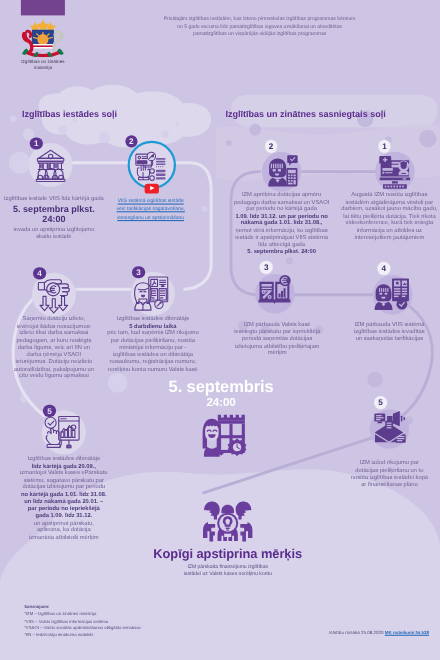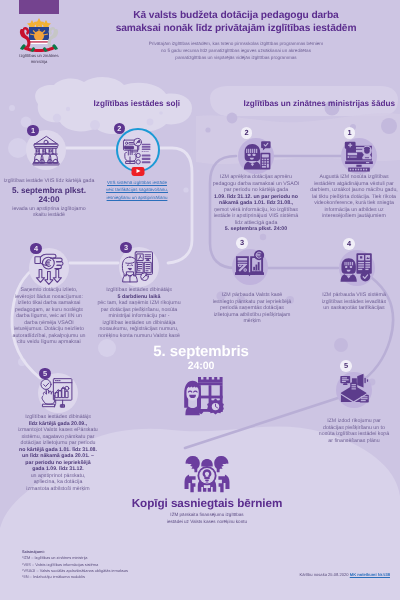--- a/index.html
+++ b/index.html
@@ -8,21 +8,21 @@
     -webkit-font-smoothing:antialiased;text-rendering:geometricPrecision;}
   #stage{position:relative;width:400px;height:600px;overflow:hidden;background:#cdc5e3;}
   .abs{position:absolute;}
   svg.bg{position:absolute;left:0;top:0;width:400px;height:600px;}
   .logoblock{position:absolute;left:4px;top:0;width:70px;text-align:center;}
   .logorect{position:absolute;left:15px;top:0;width:40px;height:14px;background:#74438f;}
   .logocap{font-size:4.2px;line-height:1.35;color:#3f3550;margin-top:1px;font-family:"Liberation Sans",sans-serif;}
   .headwrap{position:absolute;left:76px;top:9px;width:320px;text-align:center;}
   .htitle{font-size:10.2px;font-weight:bold;color:#5b2d8e;line-height:1.32;letter-spacing:-0.1px;}
   .hsub{margin-top:4px;font-size:4.6px;line-height:1.55;color:#6d5f93;}
-  .colhead{position:absolute;font-weight:bold;color:#5b2d8e;font-size:8.2px;text-align:right;}
+  .colhead{position:absolute;font-weight:bold;color:#5b2d8e;font-size:8.2px;text-align:left;}
   .step{position:absolute;text-align:center;}
   .iconcirc{position:relative;width:40px;height:40px;border-radius:50%;background:#ddd7ec;margin:0 auto;}
   .iconcirc.dk{background:#c0b3dd;width:36px;height:36px;}
   .iconcirc.dk > svg{width:36px;height:36px;}
   .num{position:absolute;left:1.2px;top:-5.3px;width:11.6px;height:11.6px;border-radius:50%;
        background:#5d3590;color:#e9e4f2;font-size:7.4px;font-weight:bold;line-height:11.8px;text-align:center;z-index:3;}
   .num.light{background:#f1eff8;color:#46296f;}
   .stxt{margin-top:4px;font-size:5.25px;line-height:1.24;color:#6e5f94;}
   .stxt b,.stxt .bl{color:#4e3a7a;font-weight:bold;}
   .blue-ring{position:absolute;left:-2px;top:-2px;width:44px;height:44px;border-radius:50%;
@@ -128,33 +128,29 @@
       <path d="M20,31 c-1,2 -2,3 -3,4 l3,1 c1,-1 2,-3 2,-4 z" fill="#0a7b4a"></path>
       <path d="M32,31 c1,2 2,3 3,4 l-3,1 c-1,-1 -2,-3 -2,-4 z" fill="#0a7b4a"></path>
     </svg>
     <div class="logocap">
       <div>Izglītības un zinātnes</div>
       <div>ministrija</div>
     </div>
   </div>
 
   <div class="headwrap">
-    <div class="htitle">
-      <div>Kā valsts budžeta dotācija pedagogu darba</div>
-      <div>samaksai nonāk līdz privātajām izglītības iestādēm</div>
-    </div>
     <div class="hsub">
       <div>Privātajām izglītības iestādēm, kas īsteno pirmsskolas izglītības programmas bērniem</div>
       <div>no 5 gadu vecuma līdz pamatizglītības ieguves uzsākšanai un akreditētas</div>
       <div>pamatizglītības un vispārējās vidējās izglītības programmas</div>
     </div>
   </div>
 
   <div class="colhead" style="left:20px;top:99px;width:160px;">Izglītības iestādes soļi</div>
-  <div class="colhead" style="left:205px;top:99px;width:190px;">Izglītības un zinātnes ministrijas šādus</div>
+  <div class="colhead" style="left:205px;top:99px;width:190px;">Izglītības un zinātnes sasniegtais soļi</div>
 
   <div class="step" style="left:26px;top:130px;width:40px;">
     <div class="iconcirc">
       <div class="num">1</div>
       <svg width="40" height="40" viewBox="0 0 38 38">
         <g fill="none" stroke="#5c3c8c" stroke-width="0.95" stroke-linejoin="round" stroke-linecap="round">
           <path d="M19,6.2 L8.6,13.2 L29.4,13.2 Z"></path>
           <circle cx="19" cy="11.6" r="1.9"></circle>
           <rect x="7.6" y="13.3" width="22.8" height="2.4" rx="0.5"></rect>
           <rect x="8.3" y="15.9" width="21.4" height="1.5" rx="0.4"></rect>
@@ -678,21 +674,21 @@
 
       <circle cx="31" cy="26.0" r="11.4" fill="#6b3e9e"></circle>
       <circle cx="31" cy="26.0" r="9.2" fill="#d6cfe8"></circle>
       <g fill="#6b3e9e">
         <path d="M31,18.4 a5.2,5.2 0 0 1 3.2,9.3 l0,2.2 h-6.4 v-2.2 a5.2,5.2 0 0 1 3.2,-9.3 Z"></path>
         <rect x="28.8" y="30.6" width="4.4" height="1.6" rx="0.6"></rect>
         <rect x="29.4" y="32.8" width="3.2" height="1.4" rx="0.5"></rect>
       </g>
       <path d="M31,21.2 a2.6,2.6 0 0 1 1.6,4.6 l0,1.6 h-3.2 v-1.6 a2.6,2.6 0 0 1 1.6,-4.6 Z" fill="#d6cfe8"></path>
     </svg>
-    <div style="font-size:11.7px;font-weight:bold;color:#5b2d8e;margin-top:1px;letter-spacing:-0.05px;">Kopīgi sasniegtais bērniem</div>
+    <div style="font-size:11.7px;font-weight:bold;color:#5b2d8e;margin-top:1px;letter-spacing:-0.05px;">Kopīgi apstiprina mērķis</div>
     <div style="font-size:4.6px;color:#5b4b82;line-height:1.5;margin-top:2px;">
       <div>IZM pārskaita finansējumu izglītības</div>
       <div>iestādei uz Valsts kases norēķinu kontu</div>
     </div>
   </div>
 
   <div class="abs" style="left:22px;top:549px;width:200px;">
     <div style="font-size:3.9px;font-weight:bold;color:#5a4d7d;line-height:1.6;">Saīsinājumi:</div>
     <div style="font-size:3.9px;color:#5a4d7d;line-height:1.62;">
       <div>*IZM – Izglītības un zinātnes ministrija</div>

